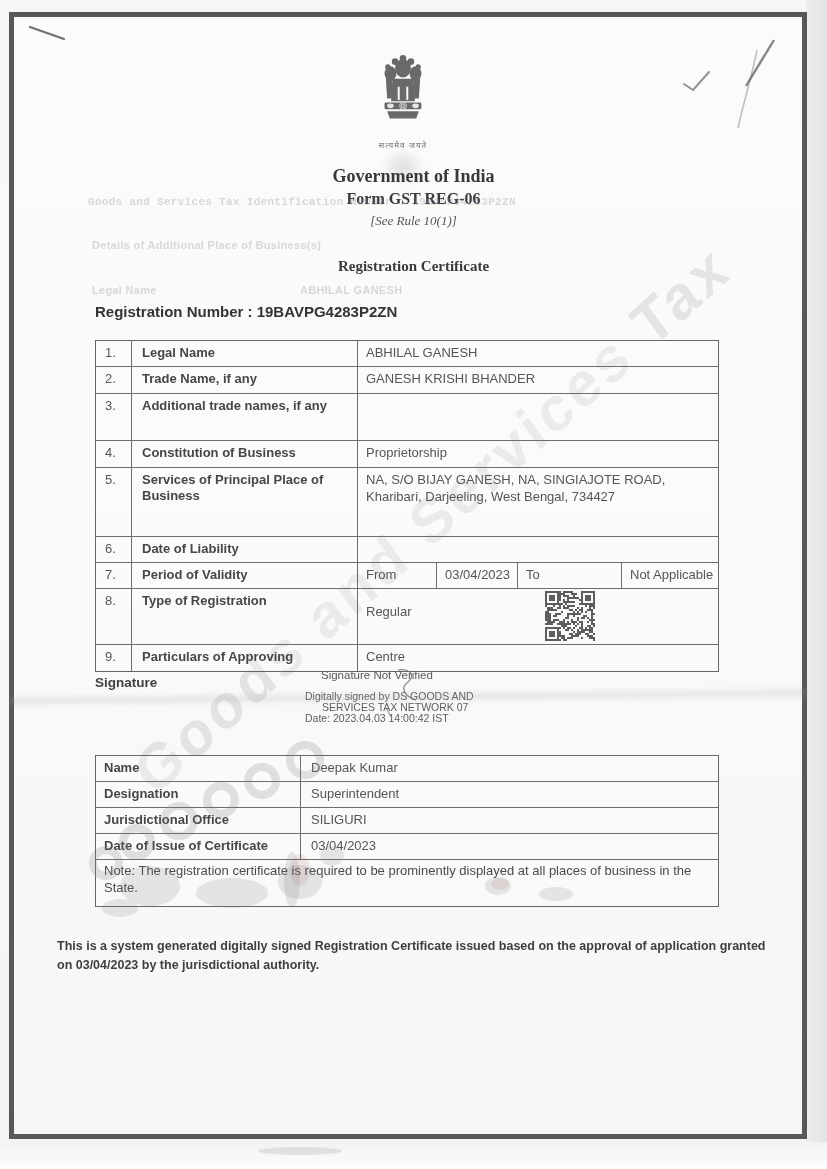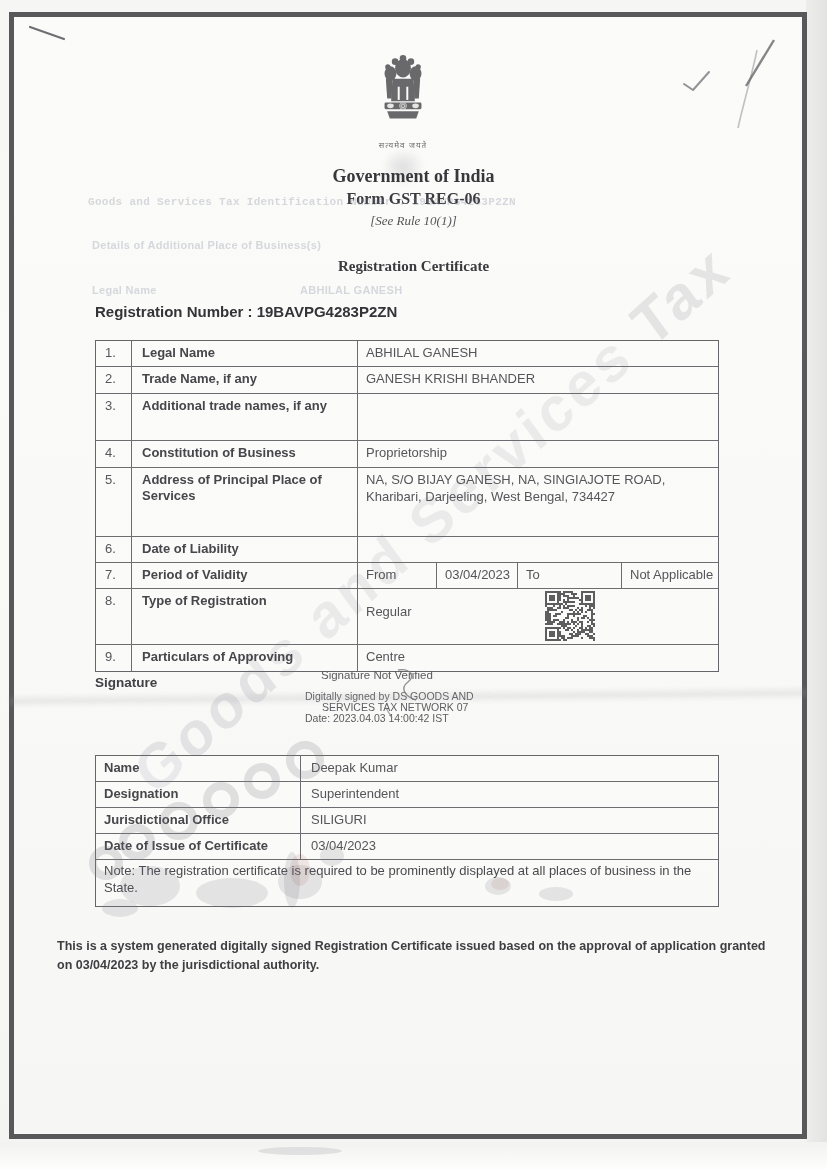--- a/index.html
+++ b/index.html
@@ -189,21 +189,21 @@
       <div class="c-label">Additional trade names, if any</div>
       <div class="c-value"></div>
     </div>
     <div class="trow" style="height:27px">
       <div class="c-no">4.</div>
       <div class="c-label">Constitution of Business</div>
       <div class="c-value">Proprietorship</div>
     </div>
     <div class="trow" style="height:69px">
       <div class="c-no">5.</div>
-      <div class="c-label">Address of Principal Place of Services</div>
+      <div class="c-label">Services of Principal Place of Business</div>
       <div class="c-value" style="padding-right:40px">NA, S/O BIJAY GANESH, NA, SINGIAJOTE ROAD, Kharibari, Darjeeling, West Bengal, 734427</div>
     </div>
     <div class="trow" style="height:26px">
       <div class="c-no">6.</div>
       <div class="c-label">Date of Liability</div>
       <div class="c-value"></div>
     </div>
     <div class="trow" style="height:26px">
       <div class="c-no">7.</div>
       <div class="c-label">Period of Validity</div>

